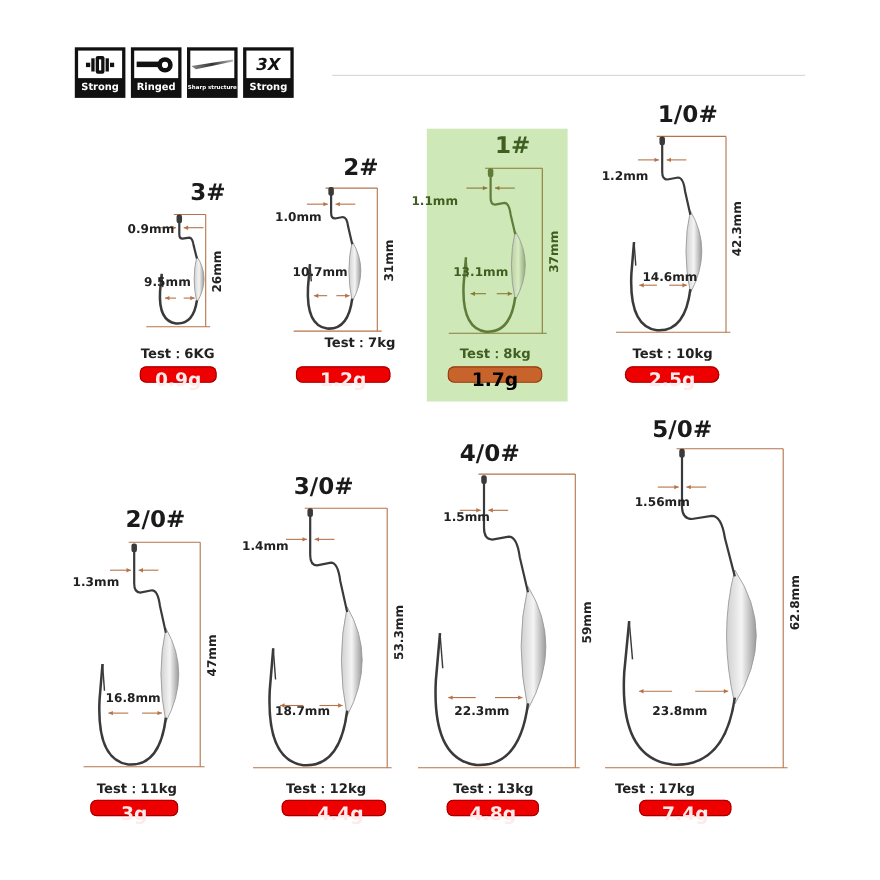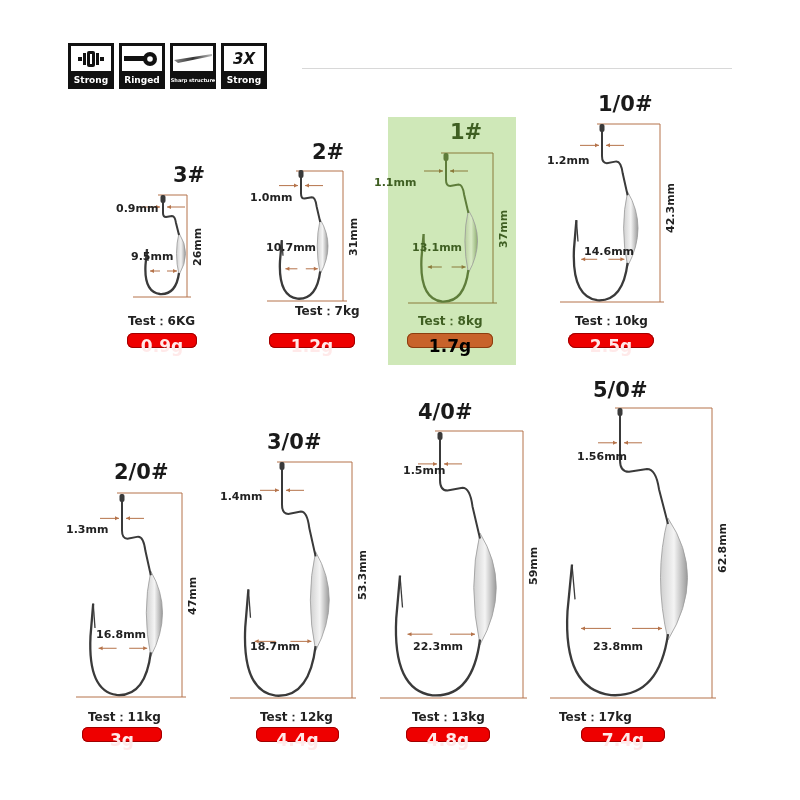--- a/index.html
+++ b/index.html
@@ -255,21 +255,21 @@
     <path d="M282 464.36 L282 504.48 Q282 513.92 288.3 513.92 L300.9 511.56 Q307.2 511.56 309.3 528.08 L315.6 556.4" fill="none" stroke="#3a3a3a" stroke-width="2"></path>
     <path d="M315.6 646.08 Q309.3 698 275.7 695.64 Q242.1 690.92 245.25 627.2 L248.4 589.44" fill="none" stroke="#3a3a3a" stroke-width="2.3"></path>
     <path d="M248.4 589.44 L250.5 617.76" fill="none" stroke="#3a3a3a" stroke-width="1.3"></path>
     <rect x="279.5" y="462" width="5" height="8" rx="2" fill="#3a3a3a"></rect>
   </svg>
       <div class="size-label" style="left: 267px; top: 430px;">3/0#</div>
       <div class="dim" style="left: 220px; top: 490px;">1.4mm</div>
       <div class="dim" style="left: 250px; top: 640px;">18.7mm</div>
       <div class="vdim" style="left: 356px; top: 600px;">53.3mm</div>
       <div class="test" style="left: 260px; top: 709px;">Test：12kg</div>
-      <div class="weight" style="left: 256px; top: 727px; width: 83px;">4.4g</div>
+      <div class="weight" style="left: 256px; top: 727px; width: 83px; padding-left: 12px;">4.4g</div>
     </div>
     <div class="hook-card">
       <svg width="800" height="800" style="position: absolute; left: 0px; top: 0px;">
     <g>
       <line x1="435" y1="431" x2="523" y2="431" stroke="#b5734a" stroke-width="1"></line>
       <line x1="380" y1="698" x2="527" y2="698" stroke="#b5734a" stroke-width="1"></line>
       <line x1="523" y1="431" x2="523" y2="698" stroke="#b5734a" stroke-width="1"></line>
       <line x1="418" y1="463.92" x2="437" y2="463.92" stroke="#b5734a" stroke-width="1"></line>
       <polygon points="437,463.92 433,461.92 433,465.92" fill="#b5734a"></polygon>
       <line x1="444" y1="463.92" x2="462" y2="463.92" stroke="#b5734a" stroke-width="1"></line>

